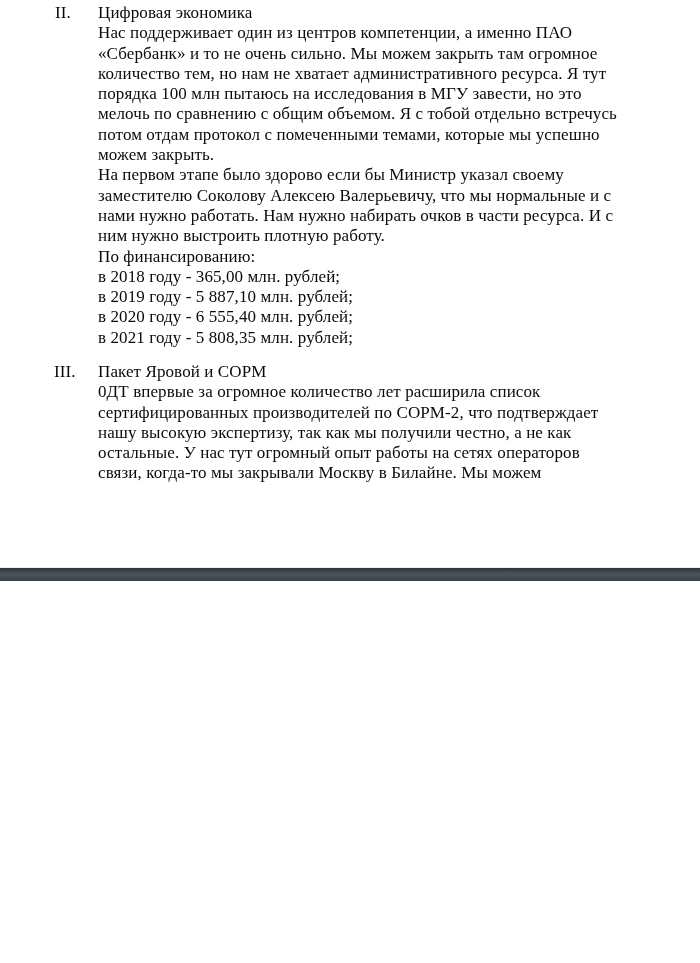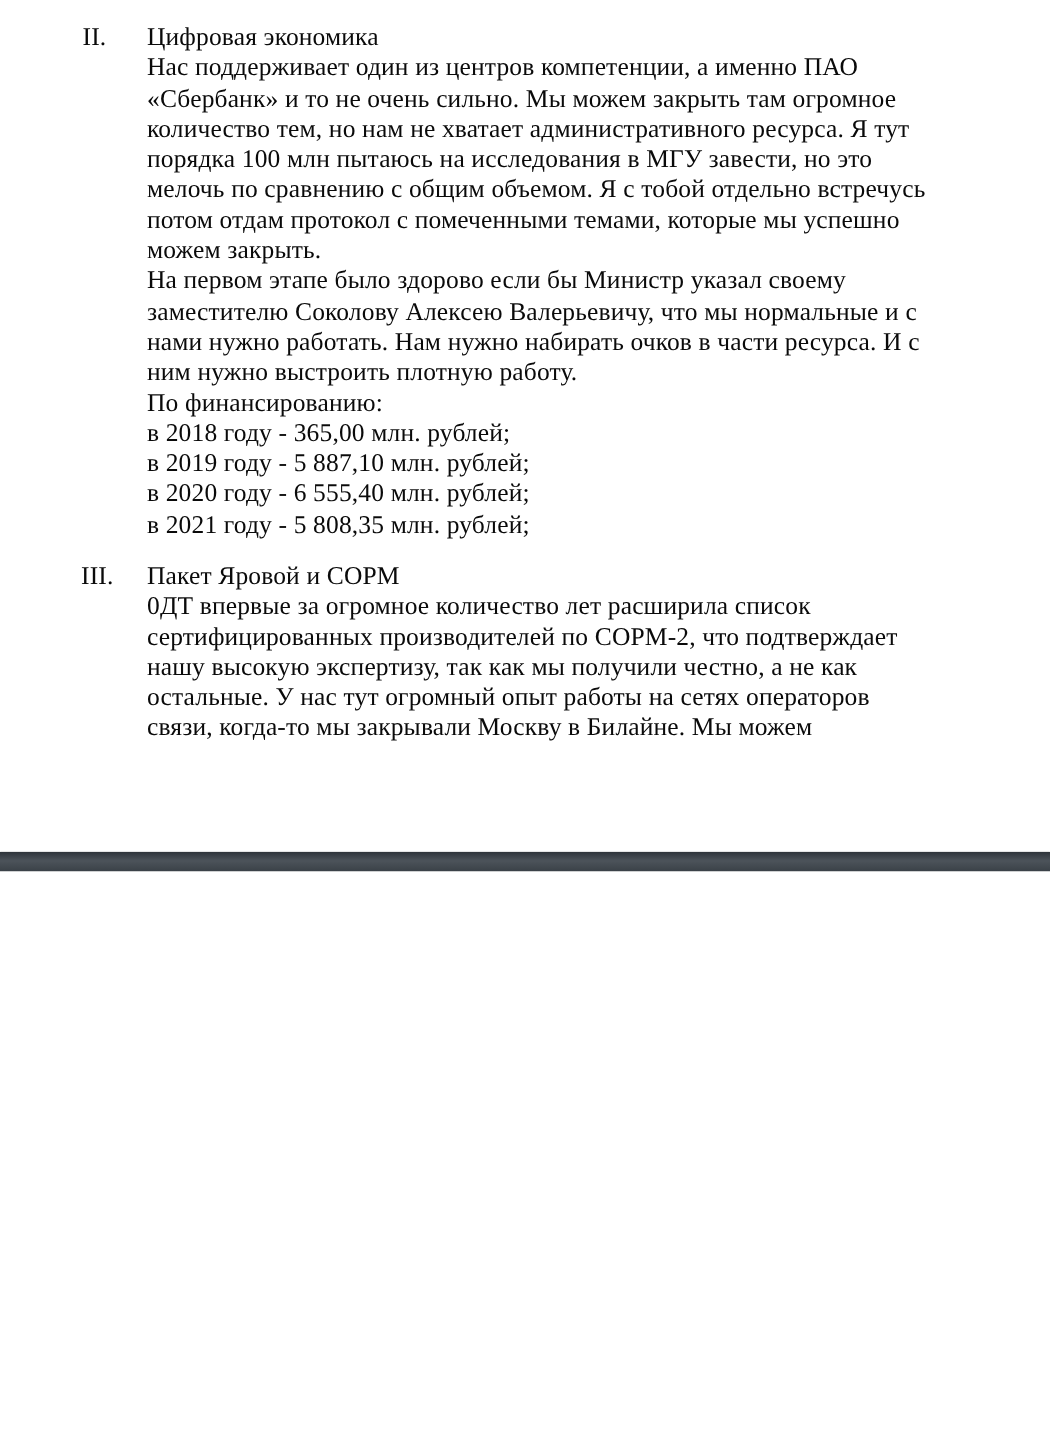--- a/index.html
+++ b/index.html
@@ -18,21 +18,21 @@
   .doc {
     position: absolute;
     inset: 0;
   }
   .page {
     position: absolute;
     left: 0;
     width: 700px;
     background: #ffffff;
   }
-  .page-1 { top: 12px; height: 662px; }
+  .page-1 { top: 0; height: 662px; }
   .page-2 { top: 581px; height: 382px; }
   .sec-num, .sec-body {
     position: absolute;
     font-size: 17px;
     line-height: 20.3px;
     white-space: pre;
     letter-spacing: 0.1px;
   }
   .page-break {
     position: absolute;

